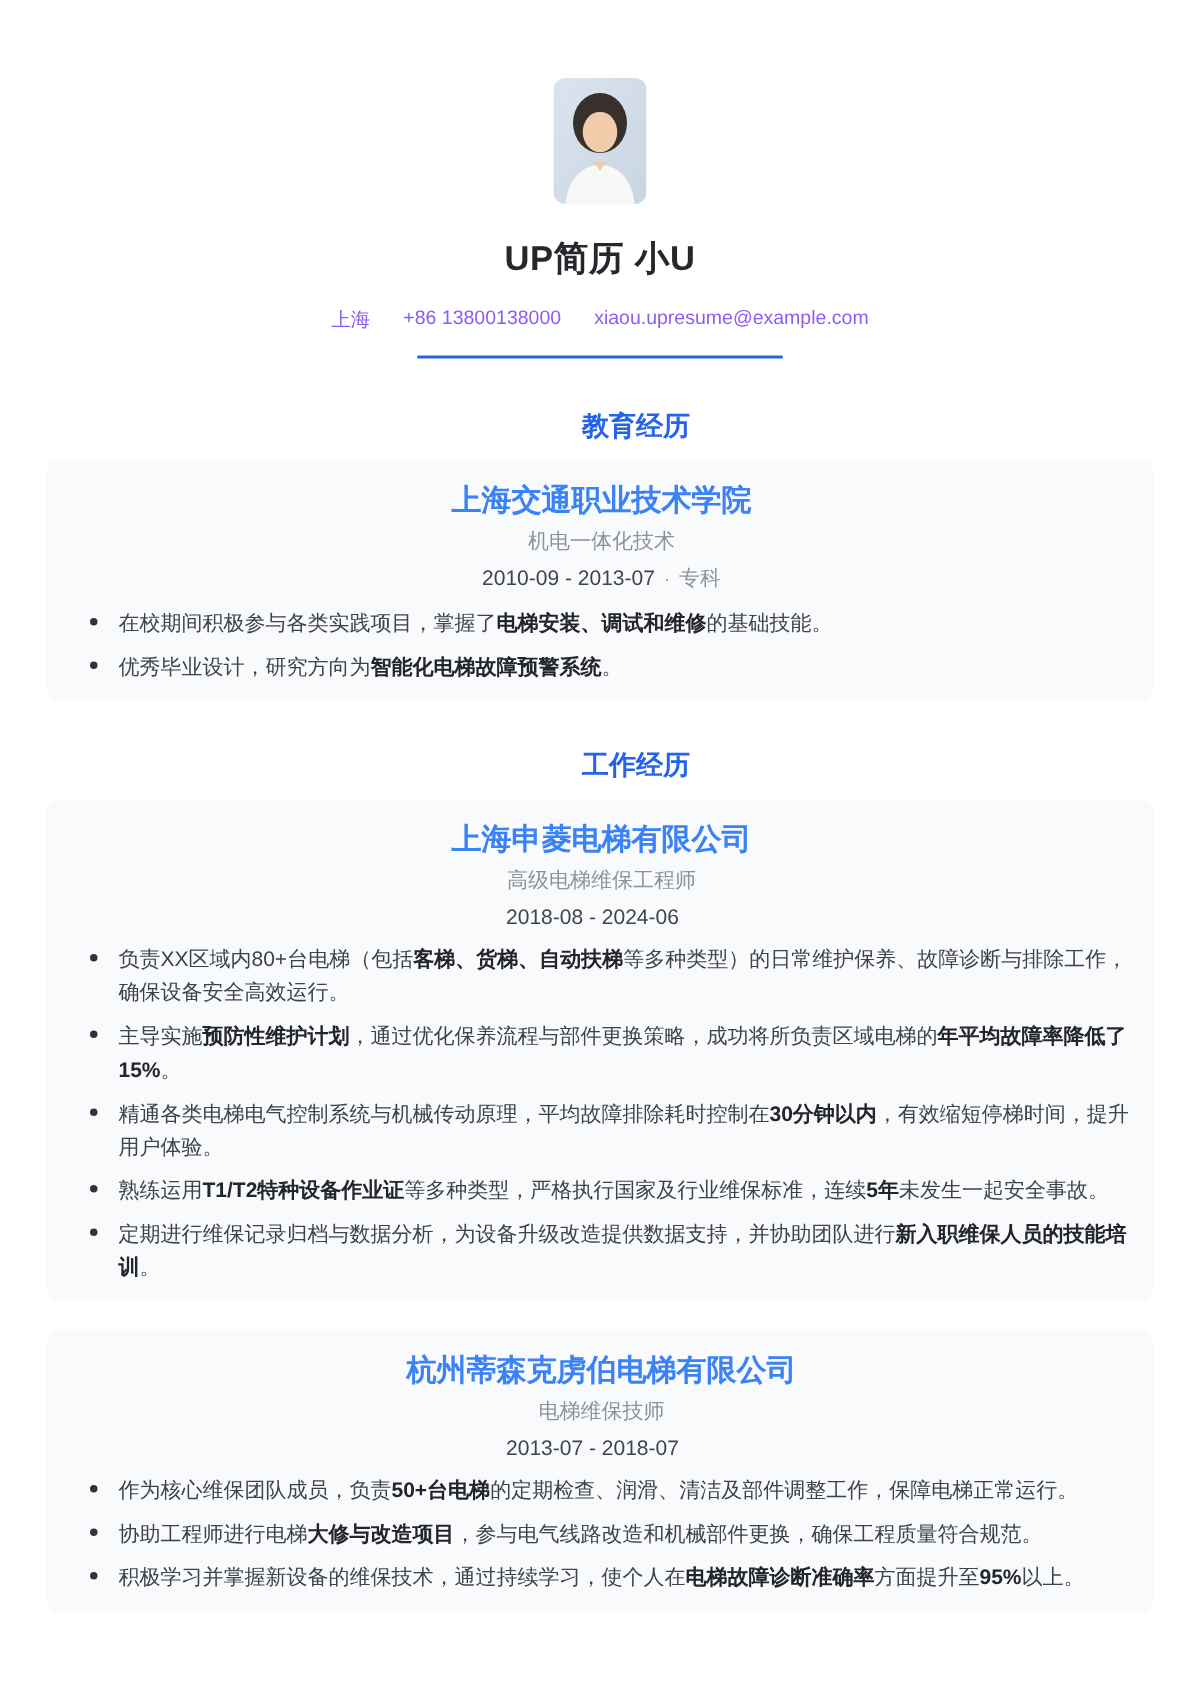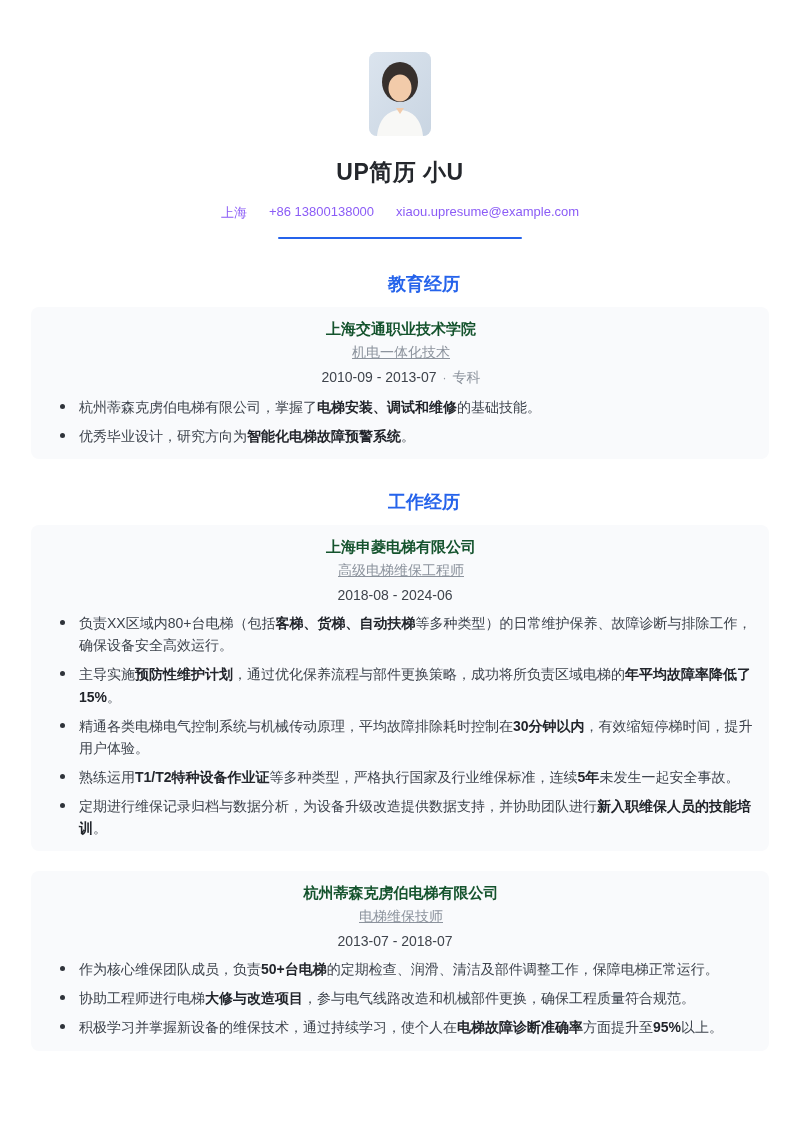--- a/index.html
+++ b/index.html
@@ -38,22 +38,22 @@
   }
   #education-section { margin-top: 33px; }
   #work-section { margin-top: 31px; }
 
   .card {
     width: 738px; margin: 11px auto 0; padding: 13px 12px 12px 14px;
     background: var(--card-bg, #f9fafc); border-radius: 8px;
   }
   .card + .card { margin-top: 20px; }
 
-  .entry-name { text-align: center; font-size: 15px; font-weight: 700; color: #14532d; }
-  .entry-subtitle { text-align: center; font-size: 14px; color: #8c939d; margin-top: 5px; text-decoration: underline; }
+  .entry-name { text-align: center; font-size: 20px; font-weight: 700; color: #3b82f6; }
+  .entry-subtitle { text-align: center; font-size: 14px; color: #8c939d; margin-top: 5px; }
   .entry-date { text-align: center; font-size: 14px; color: #3f444c; margin-top: 7px; }
   .entry-date .sep, .entry-date .extra { color: #8c939d; }
   .entry-date .sep { margin: 0 6px; font-size: 12px; }
 
   ul.bullets { list-style: none; margin: 9px 0 0; padding: 0; }
   ul.bullets li {
     position: relative; padding-left: 34px; font-size: 14px;
     line-height: 1.58; margin-top: 7px; color: #3d434c;
   }
   ul.bullets li::before {
@@ -99,21 +99,21 @@
   <section id="education-section">
     <h2 class="section-title">教育经历</h2>
     <div id="education-entries">
   <div class="card">
     <div class="entry-name">上海交通职业技术学院</div>
     <div class="entry-subtitle">机电一体化技术</div>
     <div class="entry-date">
       <span>2010-09 - 2013-07</span><span class="sep">·</span><span class="extra">专科</span>
     </div>
     <ul class="bullets">
-            <li><span>杭州蒂森克虏伯电梯有限公司，掌握了</span><strong>电梯安装、调试和维修</strong><span>的基础技能。</span></li>
+            <li><span>在校期间积极参与各类实践项目，掌握了</span><strong>电梯安装、调试和维修</strong><span>的基础技能。</span></li>
             <li><span>优秀毕业设计，研究方向为</span><strong>智能化电梯故障预警系统</strong><span>。</span></li>
           </ul>
   </div>
 </div>
   </section>
 
   <section id="work-section">
     <h2 class="section-title">工作经历</h2>
     <div id="work-entries">
   <div class="card">

